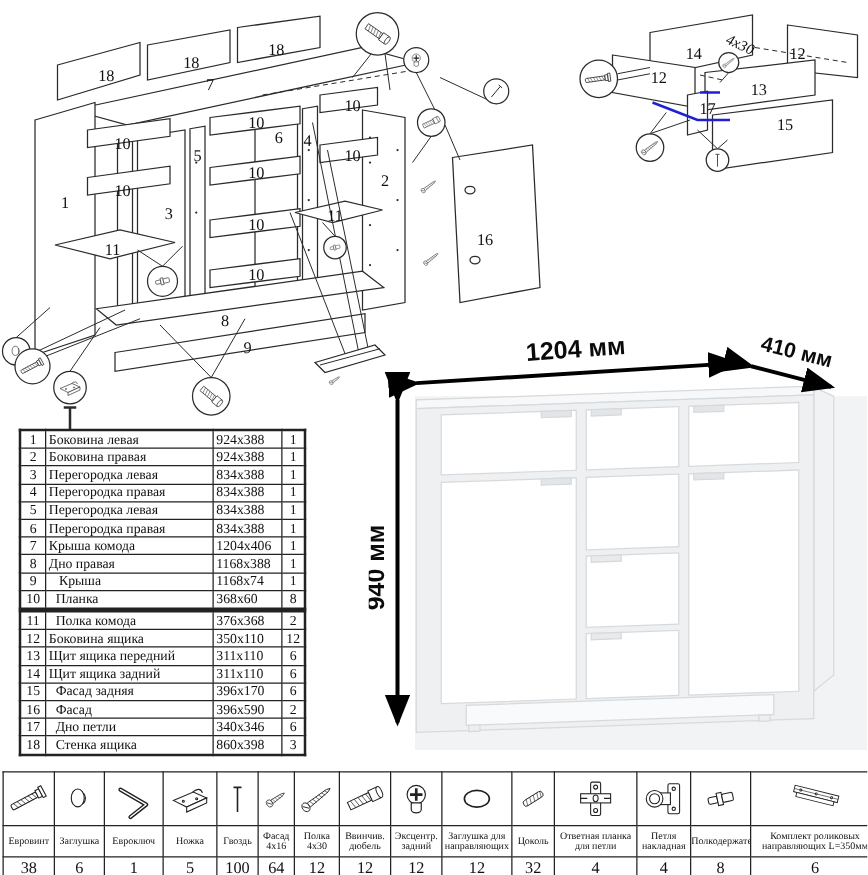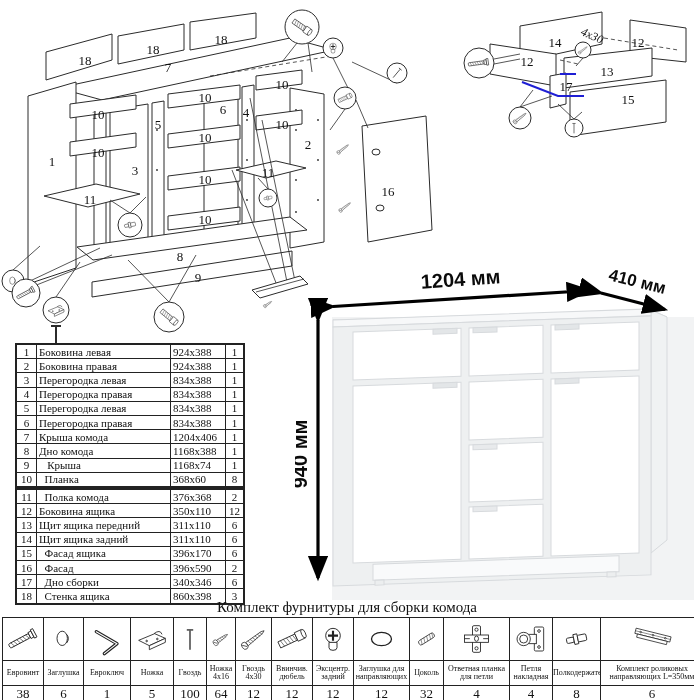--- a/index.html
+++ b/index.html
@@ -414,21 +414,21 @@
       <td class="c-qty">1</td>
     </tr>
         <tr>
       <td class="c-num">7</td>
       <td class="c-name">Крыша комода</td>
       <td class="c-size">1204x406</td>
       <td class="c-qty">1</td>
     </tr>
         <tr>
       <td class="c-num">8</td>
-      <td class="c-name">Дно комода</td>
+      <td class="c-name">Дно правая</td>
       <td class="c-size">1168x388</td>
       <td class="c-qty">1</td>
     </tr>
         <tr>
       <td class="c-num">9</td>
       <td class="c-name">   Крыша</td>
       <td class="c-size">1168x74</td>
       <td class="c-qty">1</td>
     </tr>
         <tr>
@@ -461,46 +461,45 @@
       <td class="c-qty">6</td>
     </tr>
         <tr>
       <td class="c-num">14</td>
       <td class="c-name">Щит ящика задний</td>
       <td class="c-size">311x110</td>
       <td class="c-qty">6</td>
     </tr>
         <tr>
       <td class="c-num">15</td>
-      <td class="c-name">  Фасад ящика</td>
+      <td class="c-name">  Фасад задняя</td>
       <td class="c-size">396x170</td>
       <td class="c-qty">6</td>
     </tr>
         <tr>
       <td class="c-num">16</td>
       <td class="c-name">  Фасад</td>
       <td class="c-size">396x590</td>
       <td class="c-qty">2</td>
     </tr>
         <tr>
       <td class="c-num">17</td>
-      <td class="c-name">  Дно сборки</td>
+      <td class="c-name">  Дно петли</td>
       <td class="c-size">340x346</td>
       <td class="c-qty">6</td>
     </tr>
         <tr>
       <td class="c-num">18</td>
       <td class="c-name">  Стенка ящика</td>
       <td class="c-size">860x398</td>
       <td class="c-qty">3</td>
     </tr>
       </tbody>
 </table>
 
-<div id="hw-title">Комплект фурнитуры для сборки комода</div>
 <table id="hw-table">
   <tbody>
   <tr class="hw-icons">
 
   <td style="width: 40px;">
       <svg class="hw-ic" viewBox="0 0 60 60">
         <use href="#euro-screw-icon"></use>
       </svg>
     </td>
           <td style="width: 39px;">
@@ -574,22 +573,22 @@
       </svg>
     </td>
         </tr>
   <tr class="hw-names">
 
   <td>Евровинт</td>
           <td>Заглушка</td>
           <td>Евроключ</td>
           <td>Ножка</td>
           <td>Гвоздь</td>
-          <td>Ножка 4x16</td>
-          <td>Гвоздь 4x30</td>
+          <td>Фасад 4x16</td>
+          <td>Полка 4x30</td>
           <td>Ввинчив. дюбель</td>
           <td>Эксцентр. задний</td>
           <td>Заглушка для направляющих</td>
           <td>Цоколь</td>
           <td>Ответная планка для петли</td>
           <td>Петля накладная</td>
           <td>Полкодержатель</td>
           <td>Комплект роликовых направляющих L=350мм</td>
         </tr>
   <tr class="hw-qty">

